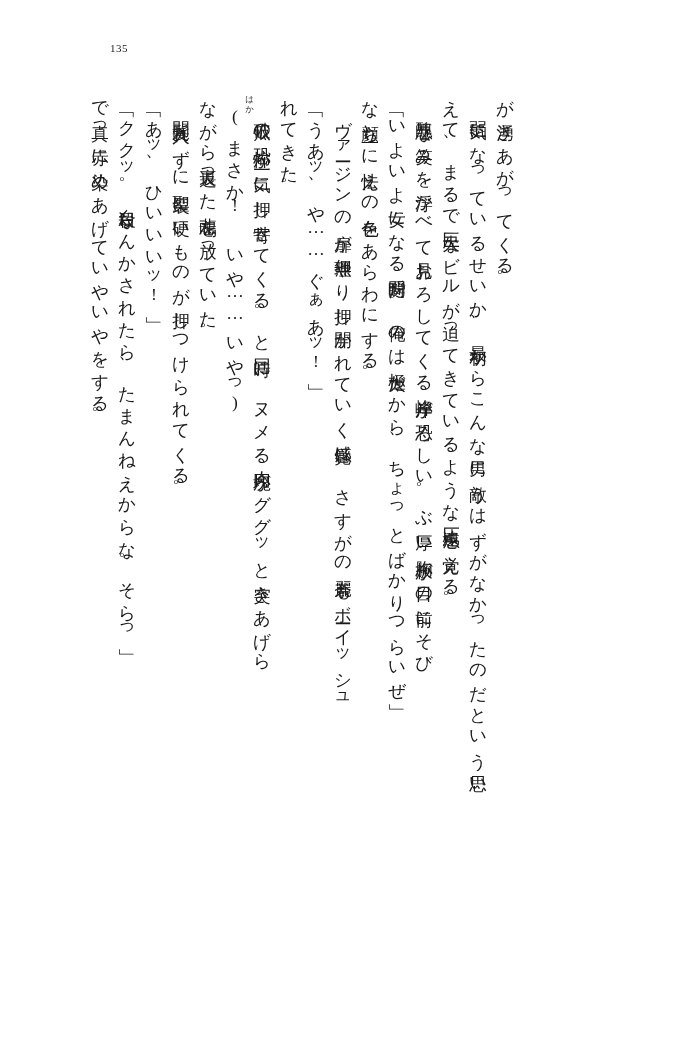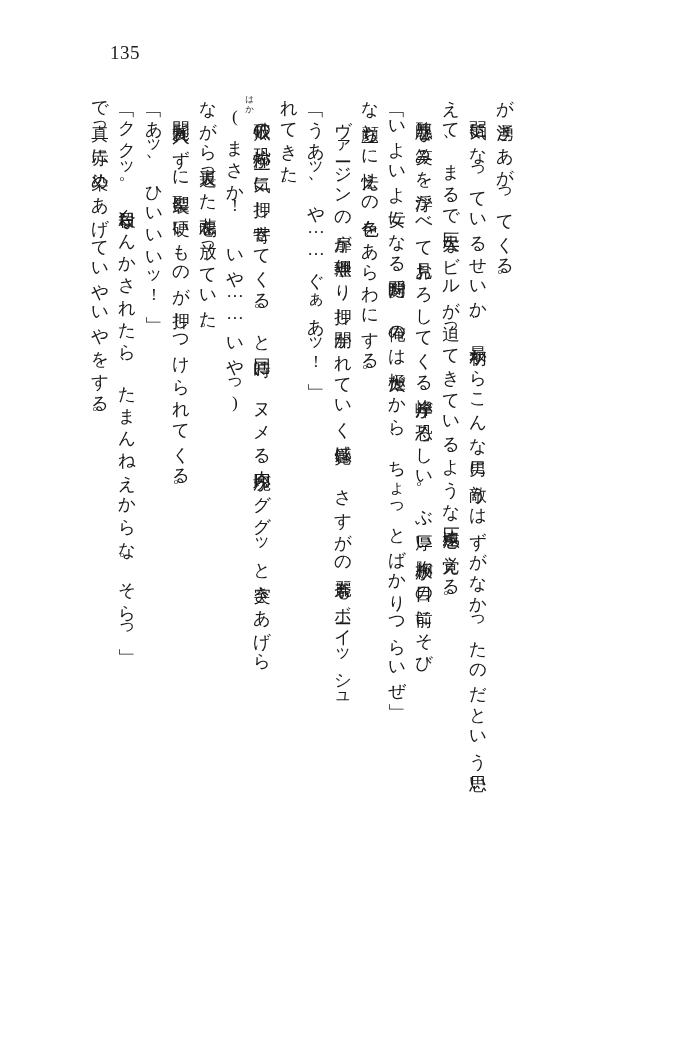--- a/index.html
+++ b/index.html
@@ -14,21 +14,21 @@
     overflow: hidden;
     font-family: "Liberation Serif", "DejaVu Serif", serif;
     color: #1a1a1a;
   }
 
   
   .page-number {
     position: absolute;
     top: 42px;
     left: 110px;
-    font-size: 19px;
+    font-size: 11px;
     letter-spacing: 0.5px;
     color: #1a1a1a;
     font-family: "Liberation Serif", "DejaVu Serif", serif;
   }
 
   
   .text-block {
     position: absolute;
     top: 88px;
     right: 96px;

